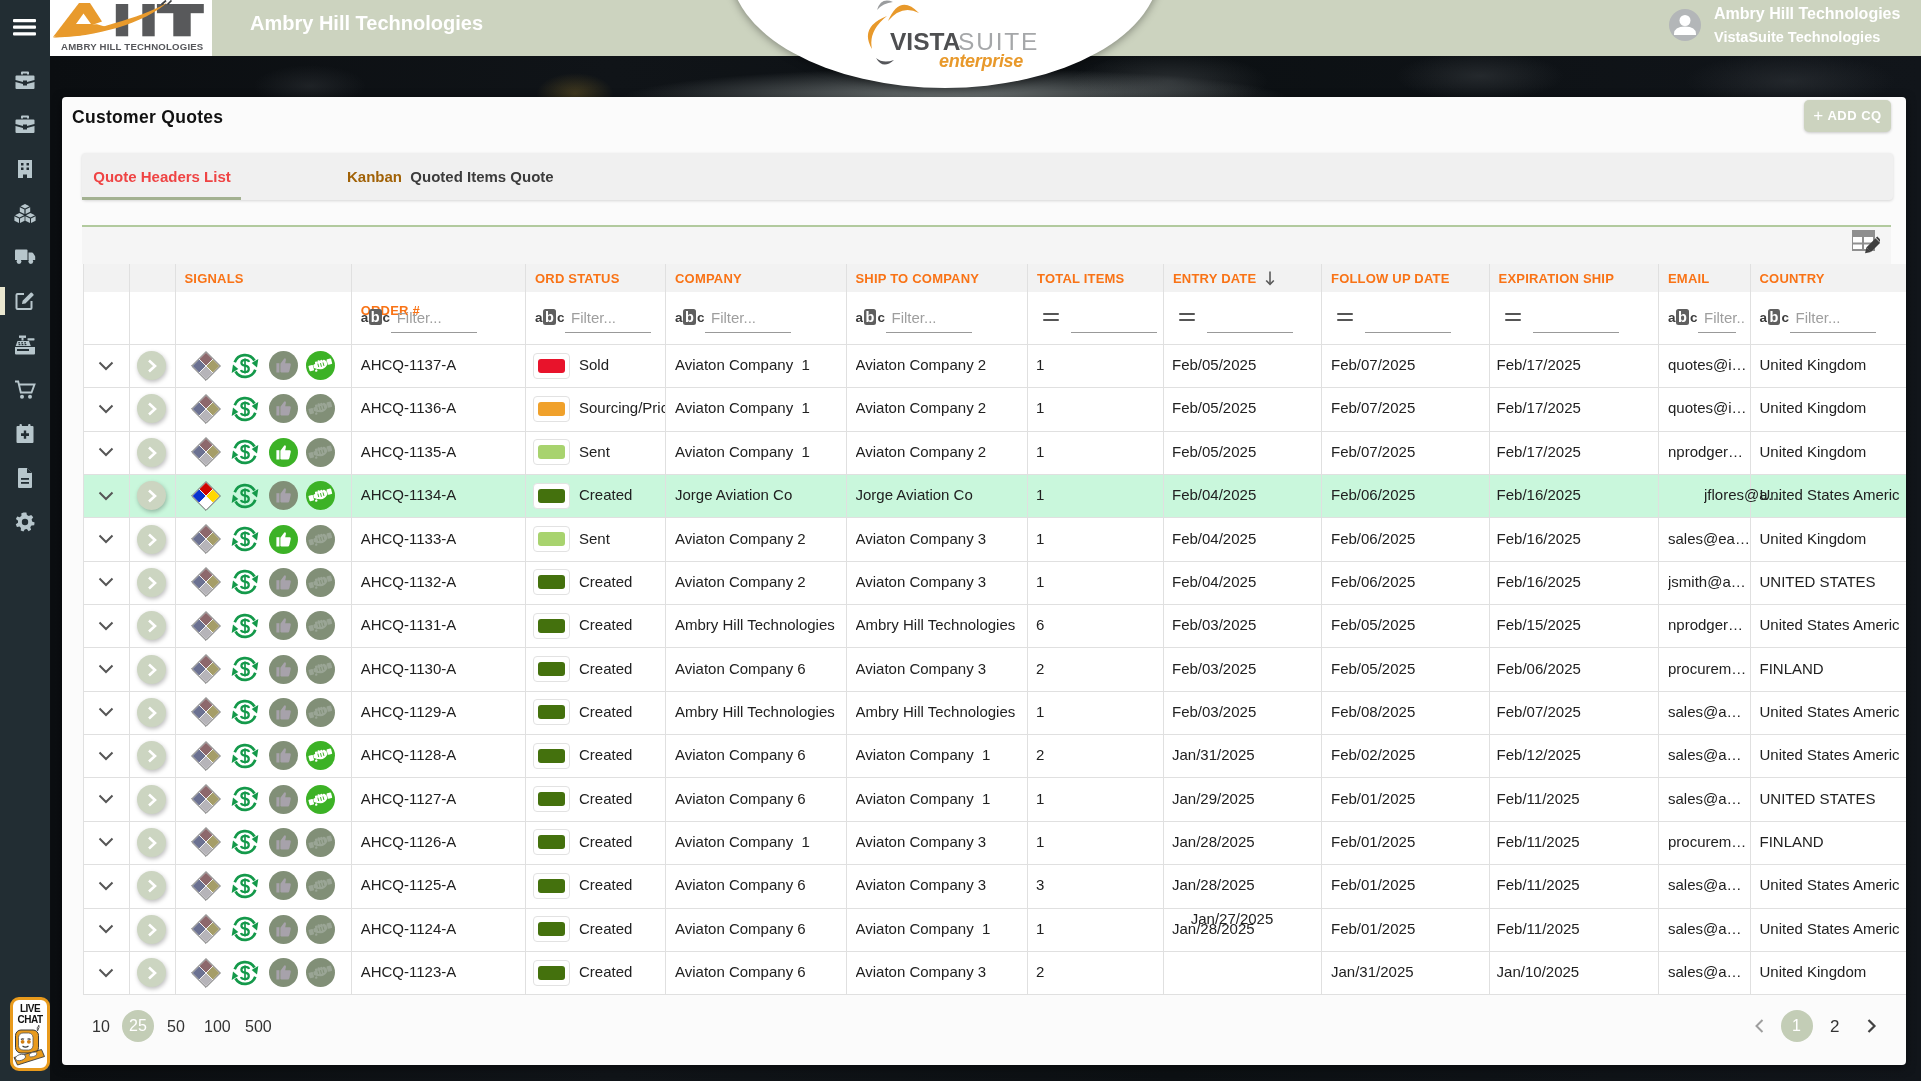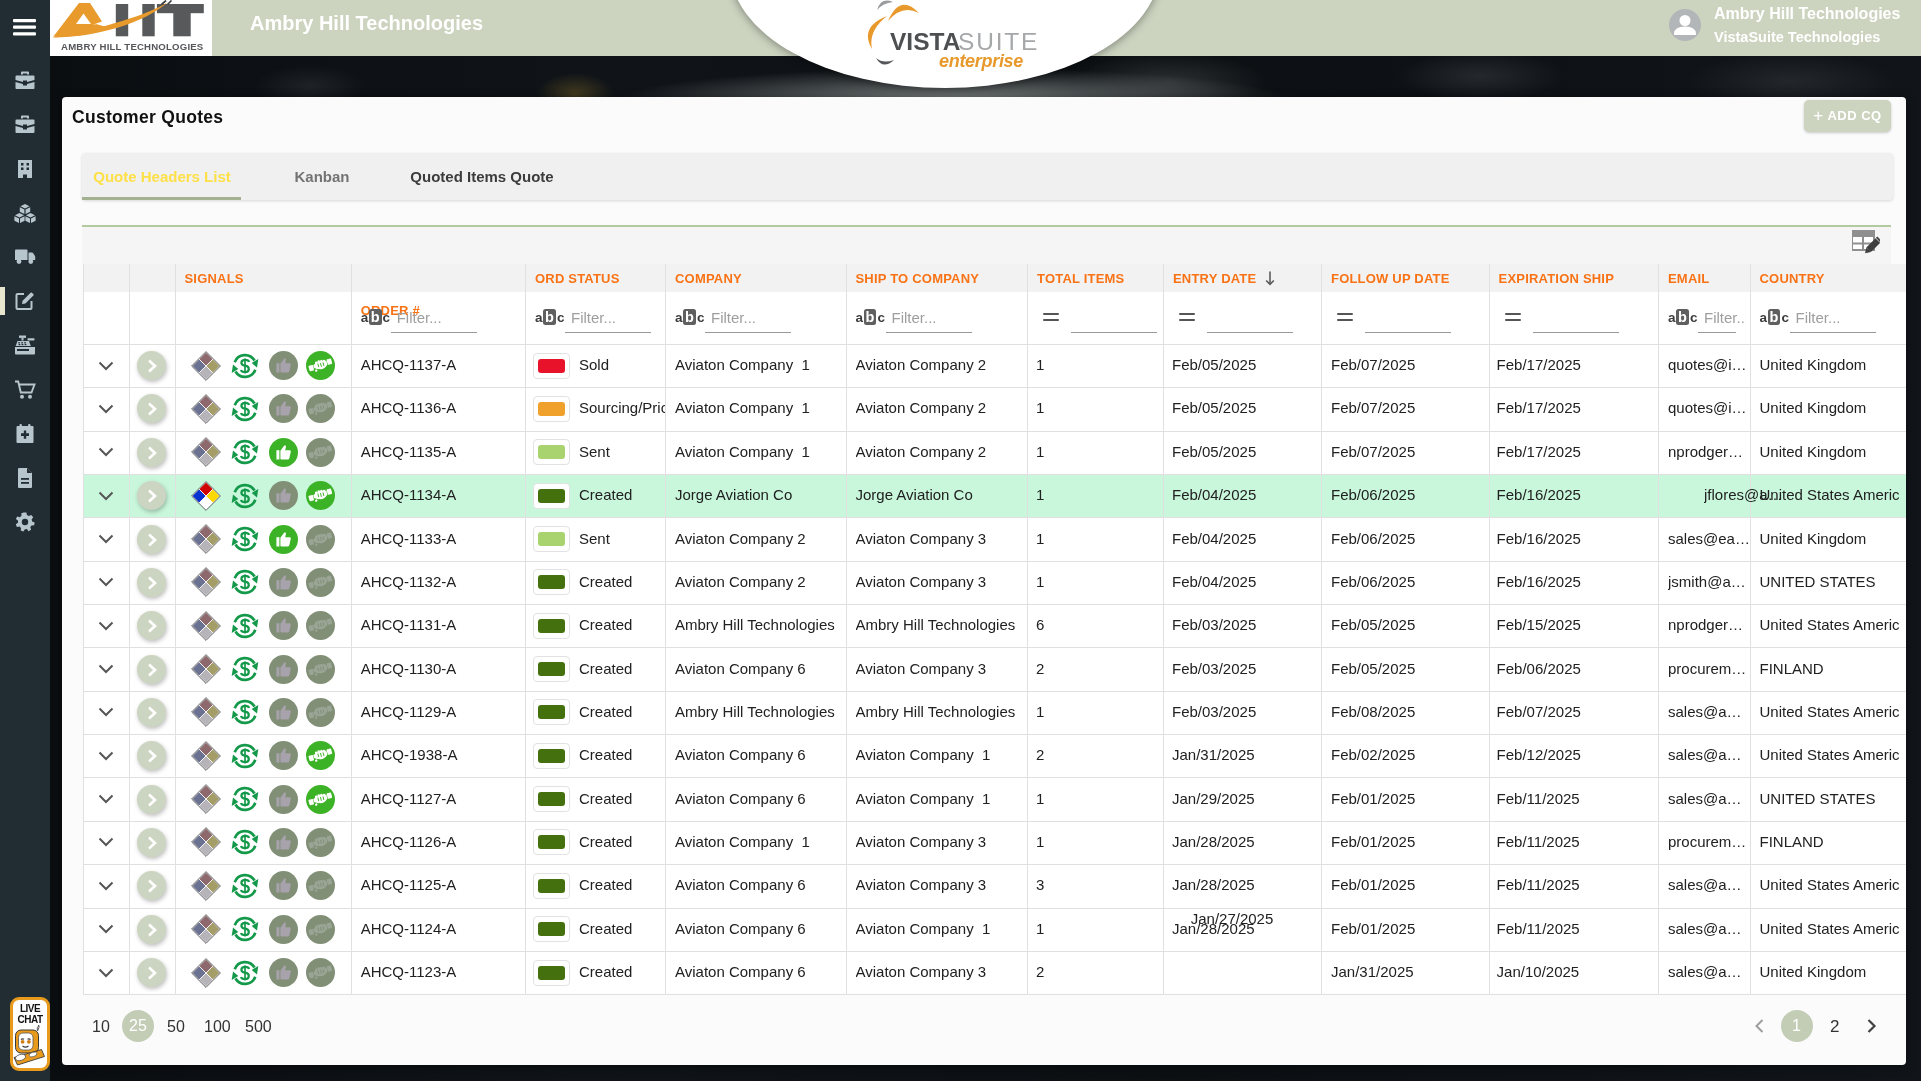--- a/index.html
+++ b/index.html
@@ -165,22 +165,22 @@
     <circle cx="17" cy="12.5" r="5.5" fill="#fff"></circle>
     <path d="M6 26 Q6 18.5 17 18.5 Q28 18.5 28 26 L28 27 L6 27 Z" fill="#fff"></path>
   </svg>
 <div class="abs" style="left:1714px;top:5px;z-index:24;color:#fff;font-size:16px;font-weight:bold;">Ambry Hill Technologies</div>
 <div class="abs" style="left:1714px;top:29px;z-index:24;color:#fff;font-size:14.5px;font-weight:bold;">VistaSuite Technologies</div>
 <div class="abs" id="darkbg"></div>
 <div class="abs" id="panel"></div>
 <div class="abs" style="left:72px;top:107px;z-index:12;font-size:17.5px;font-weight:bold;color:#111;letter-spacing:.3px;">Customer Quotes</div>
 <div class="abs" style="left:1804px;top:100px;width:87px;height:32px;z-index:12;background:#ccd3bf;border-radius:5px;box-shadow:0 1px 3px rgba(0,0,0,.2);color:#fff;font-size:13px;font-weight:bold;text-align:center;line-height:32px;letter-spacing:.5px;"><span style="font-size:17px;font-weight:normal;vertical-align:-1px;">+</span> ADD CQ</div>
 <div class="abs" style="left:82px;top:153px;width:1811px;height:47px;z-index:12;background:#f0f0f0;border-radius:4px;box-shadow:0 1px 3px rgba(0,0,0,.15);"></div>
-<div class="abs" style="left:82px;top:153px;width:160px;height:47px;z-index:12;text-align:center;line-height:47px;font-size:15px;font-weight:bold;color:#fde047;">Quote Headers List</div>
-<div class="abs" style="left:242px;top:153px;width:160px;height:47px;z-index:12;text-align:center;line-height:47px;font-size:15px;font-weight:bold;color:#737373;">Kanban</div>
+<div class="abs" style="left:82px;top:153px;width:160px;height:47px;z-index:12;text-align:center;line-height:47px;font-size:15px;font-weight:bold;color:#ef4444;">Quote Headers List</div>
+<div class="abs" style="left:242px;top:153px;width:160px;height:47px;z-index:12;text-align:right;line-height:47px;font-size:15px;font-weight:bold;color:#a16207;">Kanban</div>
 <div class="abs" style="left:402px;top:153px;width:160px;height:47px;z-index:12;text-align:center;line-height:47px;font-size:15px;font-weight:bold;color:#3c3c3c;">Quoted Items Quote</div>
 <div class="abs" style="left:82px;top:197px;width:159px;height:3px;z-index:12;background:#a3b191;"></div>
 <div class="abs" style="left:82px;top:225px;width:1809px;height:39px;z-index:12;background:#f5f5f5;border-top:2px solid #b2ca9e;"></div>
 <svg class="abs" style="left:1852px;top:230px;z-index:13;" width="28" height="26" viewBox="0 0 28 26">
 <rect x="0" y="0" width="22" height="20" fill="#fff" stroke="#8f8f8f" stroke-width="2"></rect>
 <rect x="0" y="0" width="22" height="7" fill="#8f8f8f"></rect>
 <rect x="10" y="7" width="2" height="13" fill="#8f8f8f"></rect>
 <rect x="0" y="12.5" width="22" height="2" fill="#8f8f8f"></rect>
 <g transform="rotate(45 20 16)">
       <rect x="17" y="8" width="6.5" height="13" fill="#3f3f3f"></rect>
@@ -915,21 +915,21 @@
       <circle cx="11.1" cy="10.9" r="1.35"></circle>
       <circle cx="13.8" cy="10.3" r="1.35"></circle>
       <circle cx="16.4" cy="10.6" r="1.35"></circle>
       <circle cx="18.9" cy="11.2" r="1.35"></circle>
       <circle cx="9.1" cy="18.3" r="1.2"></circle>
     </g>
     <g transform="rotate(-15 14.5 14.5)" stroke="#3cb226" stroke-width="0.9" fill="none">
       <path d="M12.4 12 L12.4 15.6 M15.1 12.2 L15.1 16 M17.7 12.2 L17.7 15.8"></path>
     </g>
   </svg>
-<div class="cell" style="left:360.7px;top:746.2px;width:160px;">AHCQ-1938-A</div>
+<div class="cell" style="left:360.7px;top:746.2px;width:160px;">AHCQ-1128-A</div>
 <div class="chipbox" style="left:533px;top:742.7px;">
     <div class="chipin" style="background:#44710d;"></div>
   </div>
 <div class="cell" style="left:579px;top:746.2px;width:85.5px;">Created</div>
 <div class="cell" style="left:675px;top:746.2px;width:169.5px;">Aviaton Company 6</div>
 <div class="cell" style="left:855.5px;top:746.2px;width:170.5px;">Aviaton Company&nbsp; 1</div>
 <div class="cell" style="left:1036px;top:746.2px;width:60px;">2</div>
 <div class="cell" style="left:1172px;top:746.2px;width:120px;">Jan/31/2025</div>
 <div class="cell" style="left:1331px;top:746.2px;width:120px;">Feb/02/2025</div>
 <div class="cell" style="left:1496.6px;top:746.2px;width:120px;">Feb/12/2025</div>

